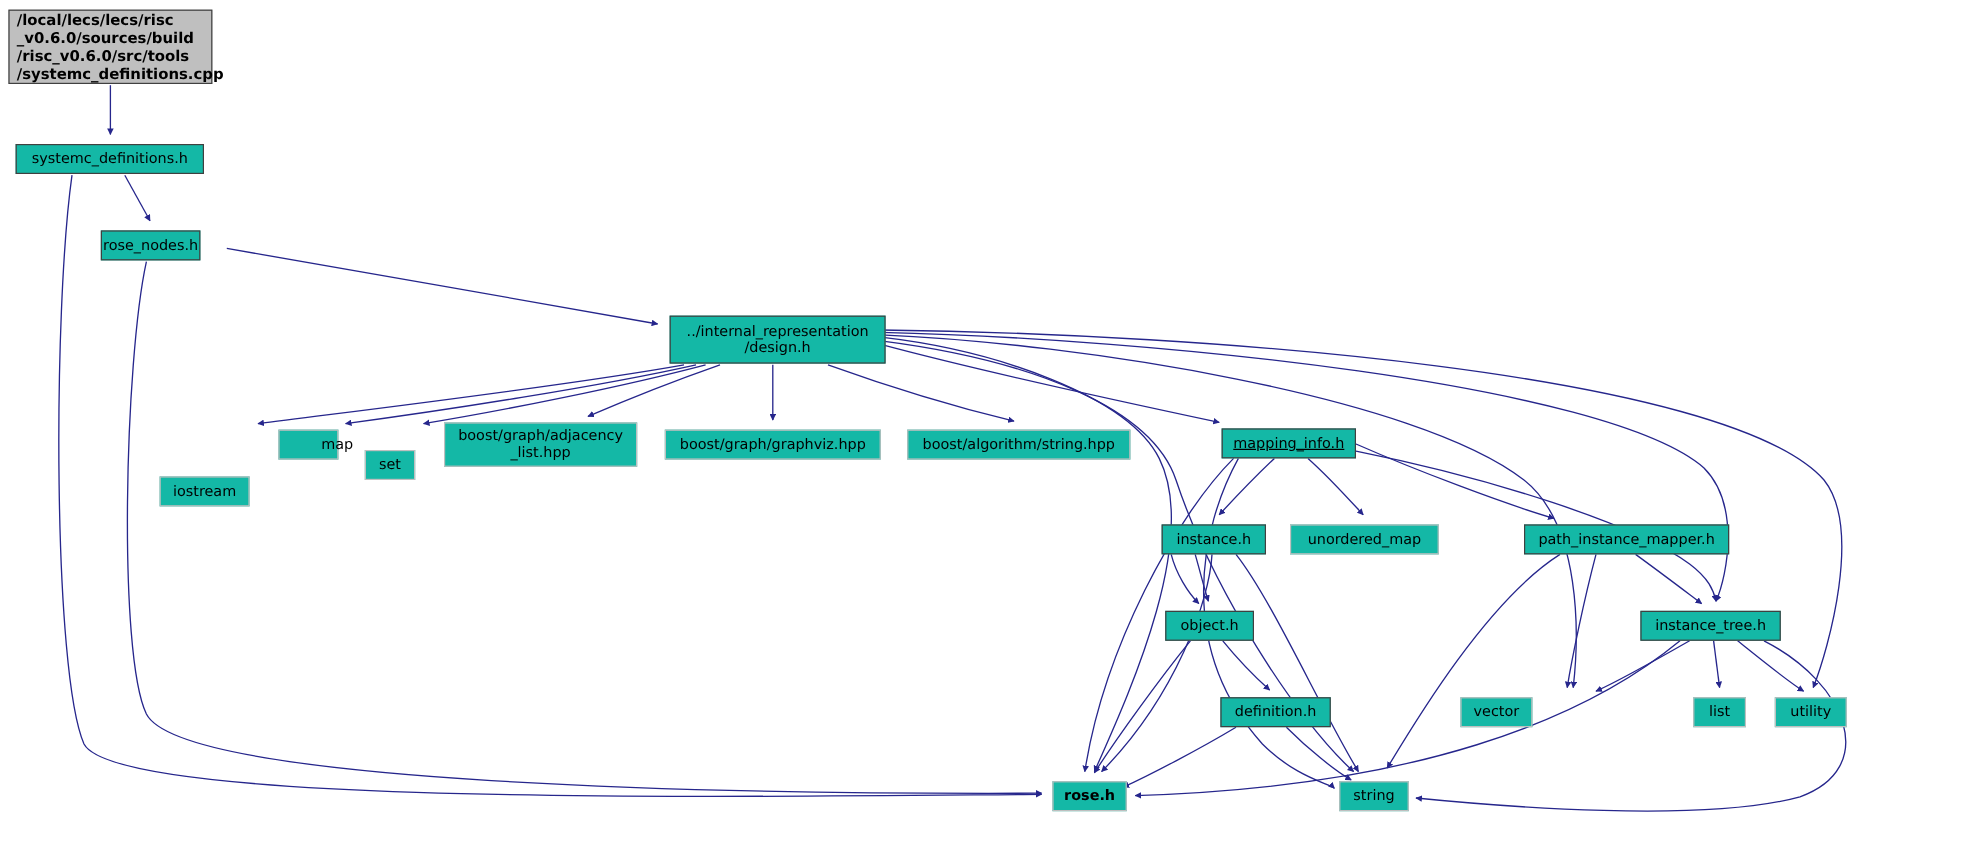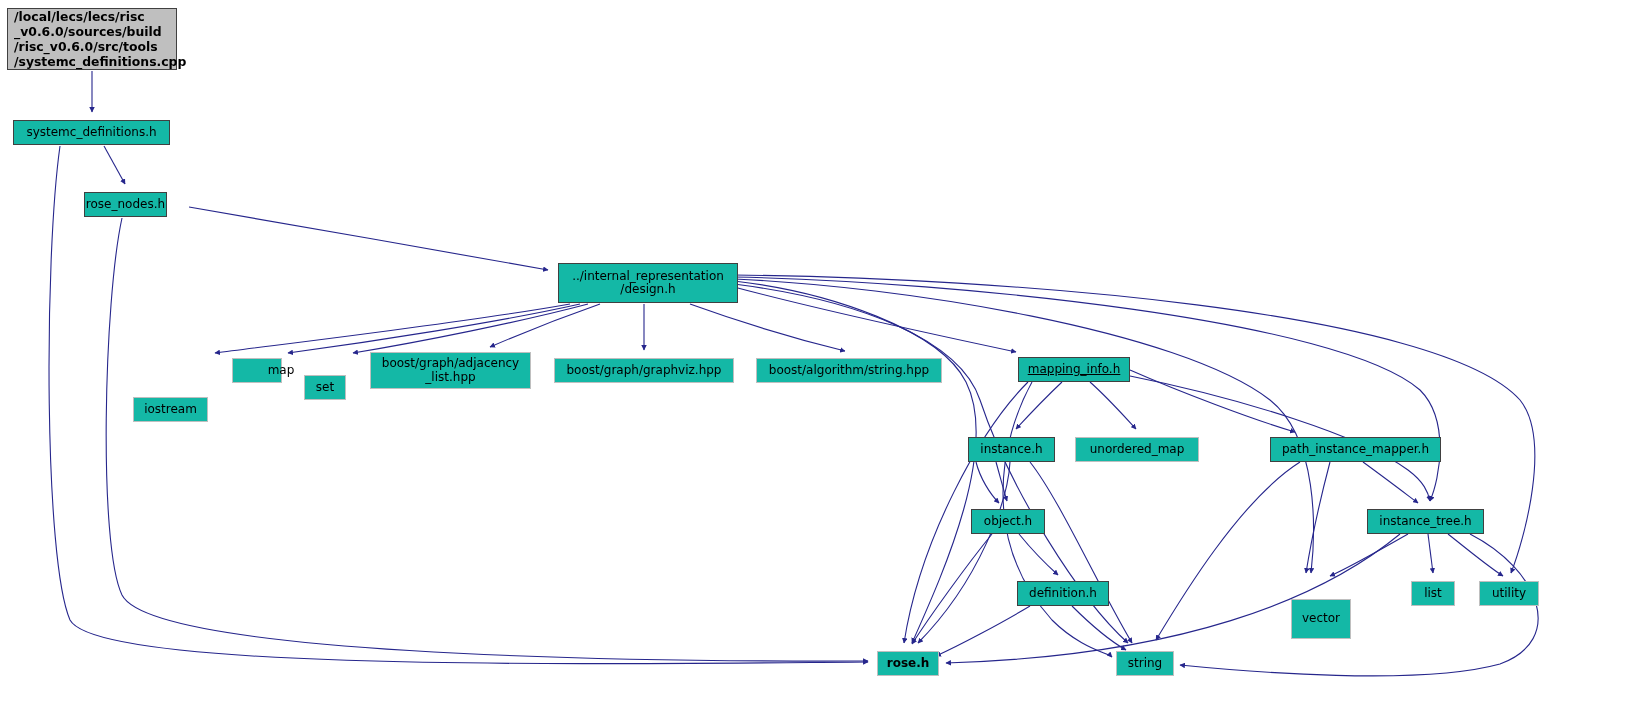--- a/index.html
+++ b/index.html
@@ -131,20 +131,20 @@
 _list.hpp</div>
       <div class="node" style="left: 554px; top: 358px; width: 180px; height: 25px;">boost/graph/graphviz.hpp</div>
       <div class="node" style="left: 756px; top: 358px; width: 186px; height: 25px;">boost/algorithm/string.hpp</div>
       <div class="node strong" style="left: 1018px; top: 357px; width: 112px; height: 25px; text-decoration: underline;">mapping_info.h</div>
       <div class="node strong" style="left: 968px; top: 437px; width: 87px; height: 25px;">instance.h</div>
       <div class="node" style="left: 1075px; top: 437px; width: 124px; height: 25px;">unordered_map</div>
       <div class="node strong" style="left: 1270px; top: 437px; width: 171px; height: 25px; text-align: center;">path_instance_mapper.h</div>
       <div class="node strong" style="left: 971px; top: 509px; width: 74px; height: 25px;">object.h</div>
       <div class="node strong" style="left: 1367px; top: 509px; width: 117px; height: 25px;">instance_tree.h</div>
       <div class="node strong" style="left: 1017px; top: 581px; width: 92px; height: 25px;">definition.h</div>
-      <div class="node" style="left: 1291px; top: 581px; width: 60px; height: 40px; margin-top: 18px;">vector</div>
+      <div class="node" style="left: 1217px; top: 581px; width: 60px; height: 25px;">vector</div>
       <div class="node" style="left: 1411px; top: 581px; width: 44px; height: 25px;">list</div>
       <div class="node" style="left: 1479px; top: 581px; width: 60px; height: 25px;">utility</div>
       <div class="node" style="left: 877px; top: 651px; width: 62px; height: 25px; font-weight: bold;">rose.h</div>
       <div class="node" style="left: 1116px; top: 651px; width: 58px; height: 25px;">string</div>
     </div>
 
 </div>
 
 </body></html>

